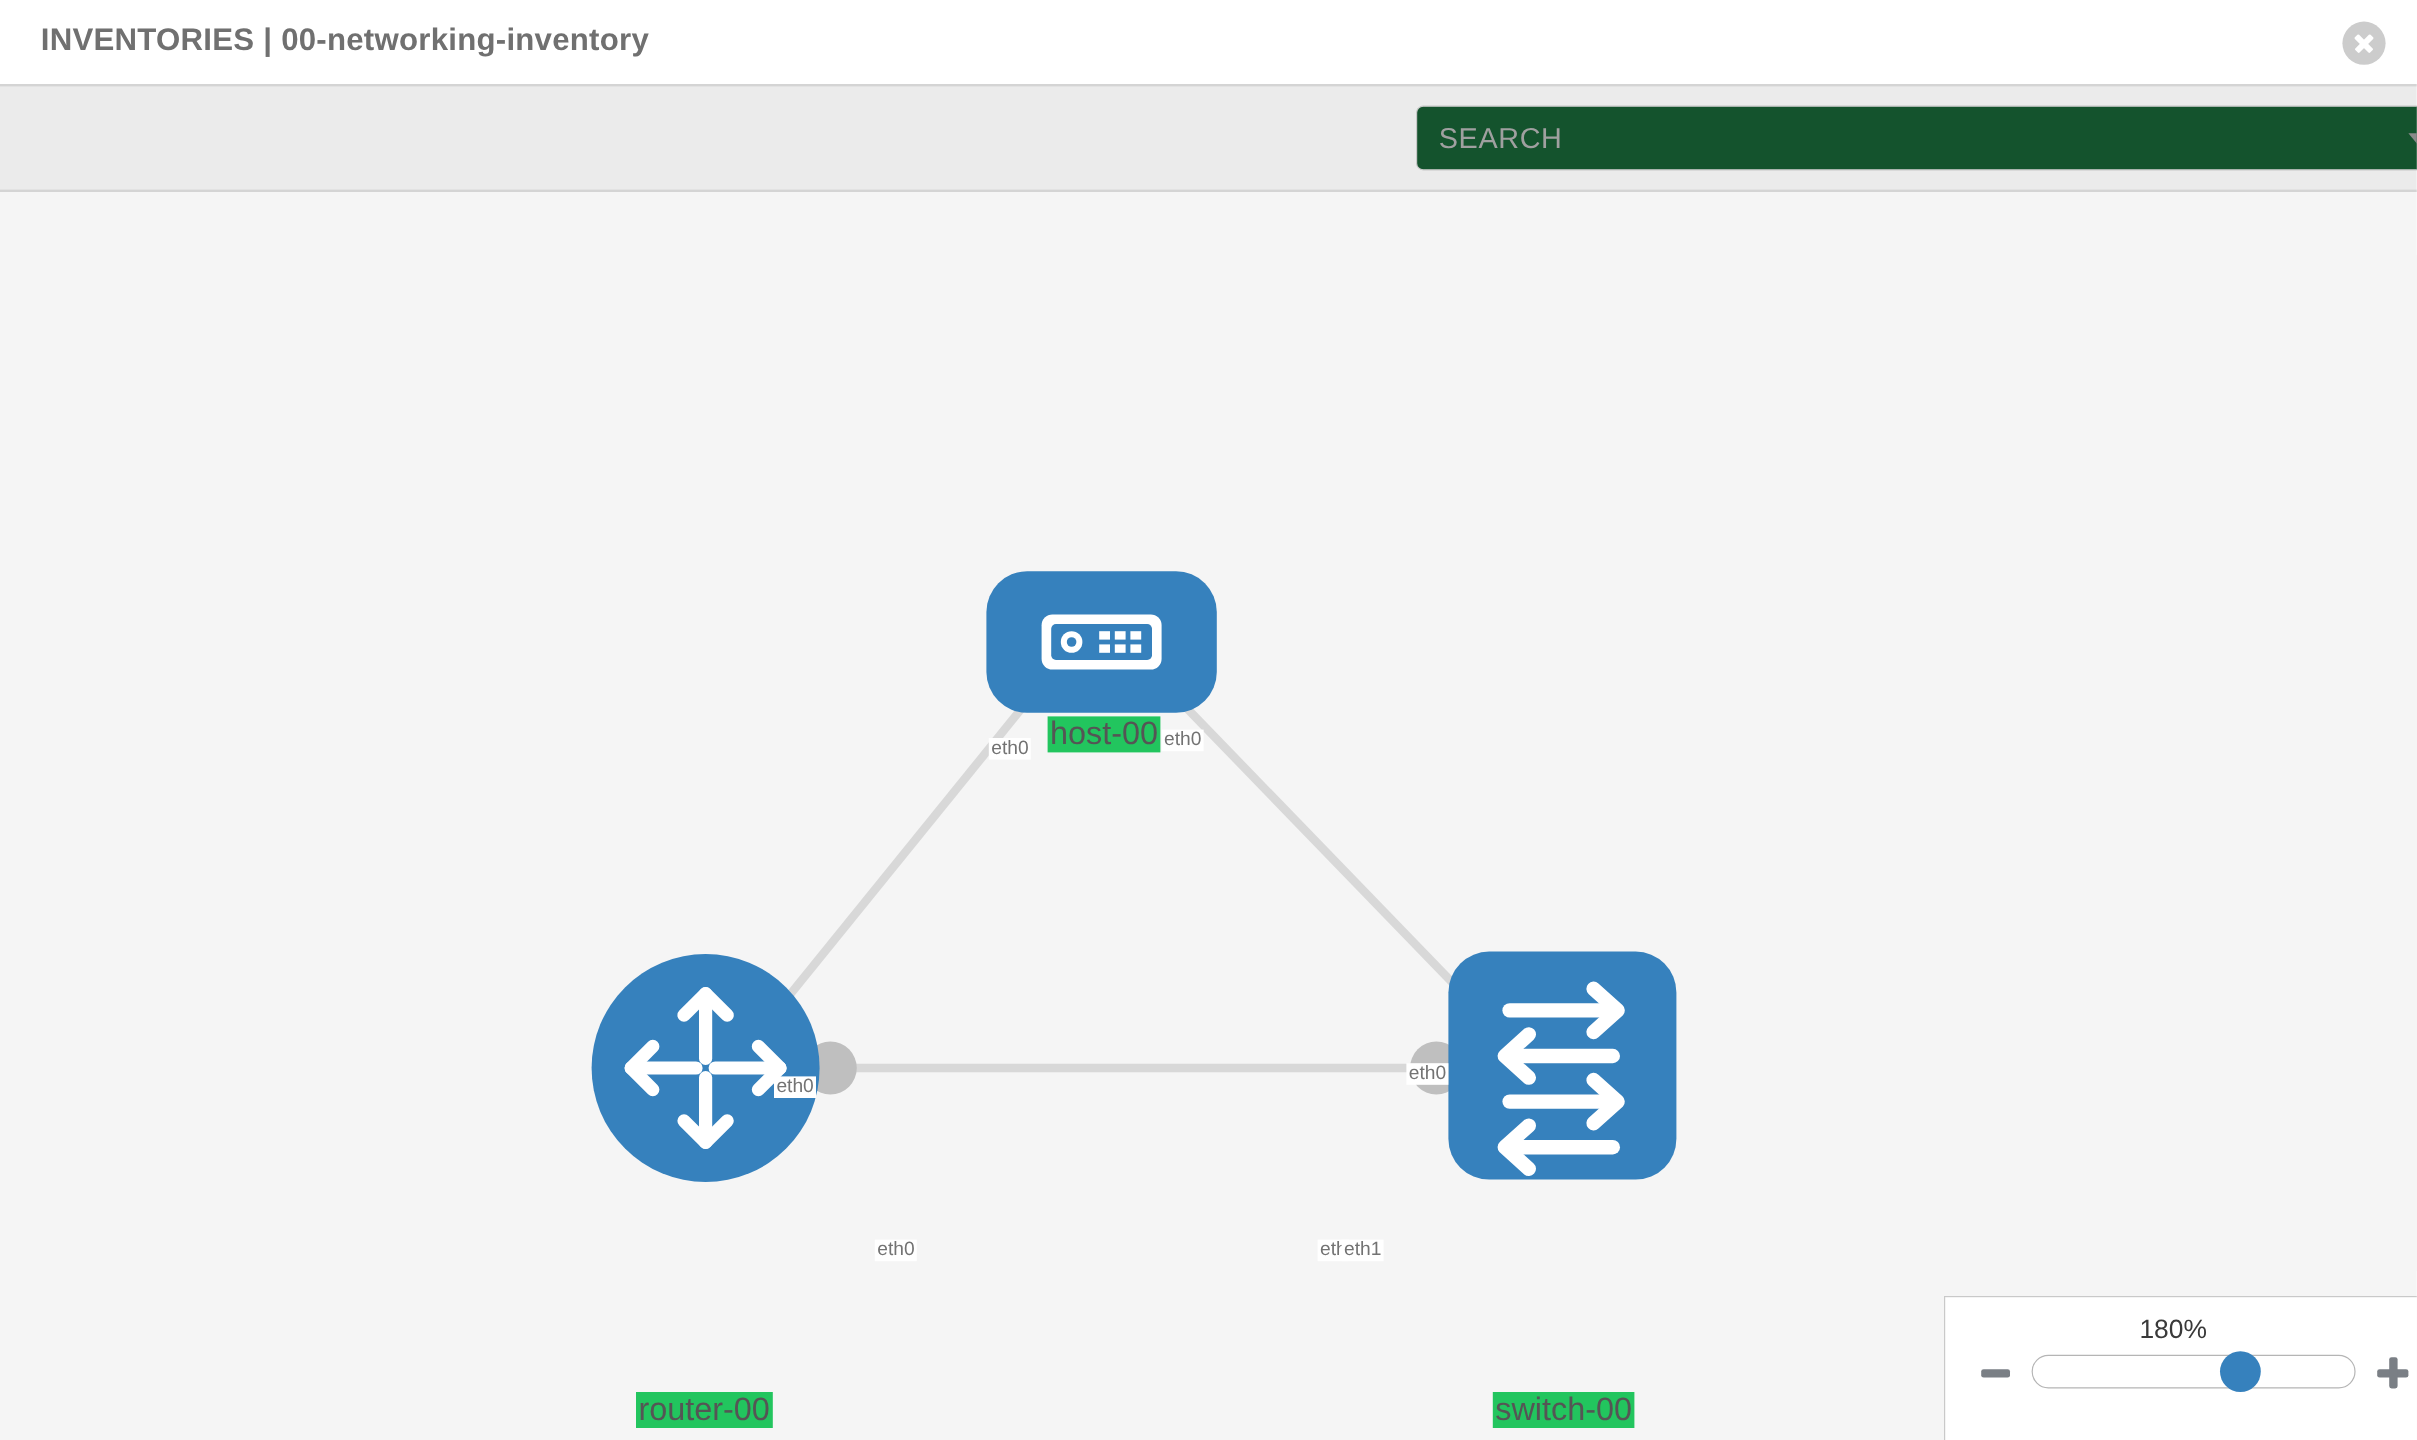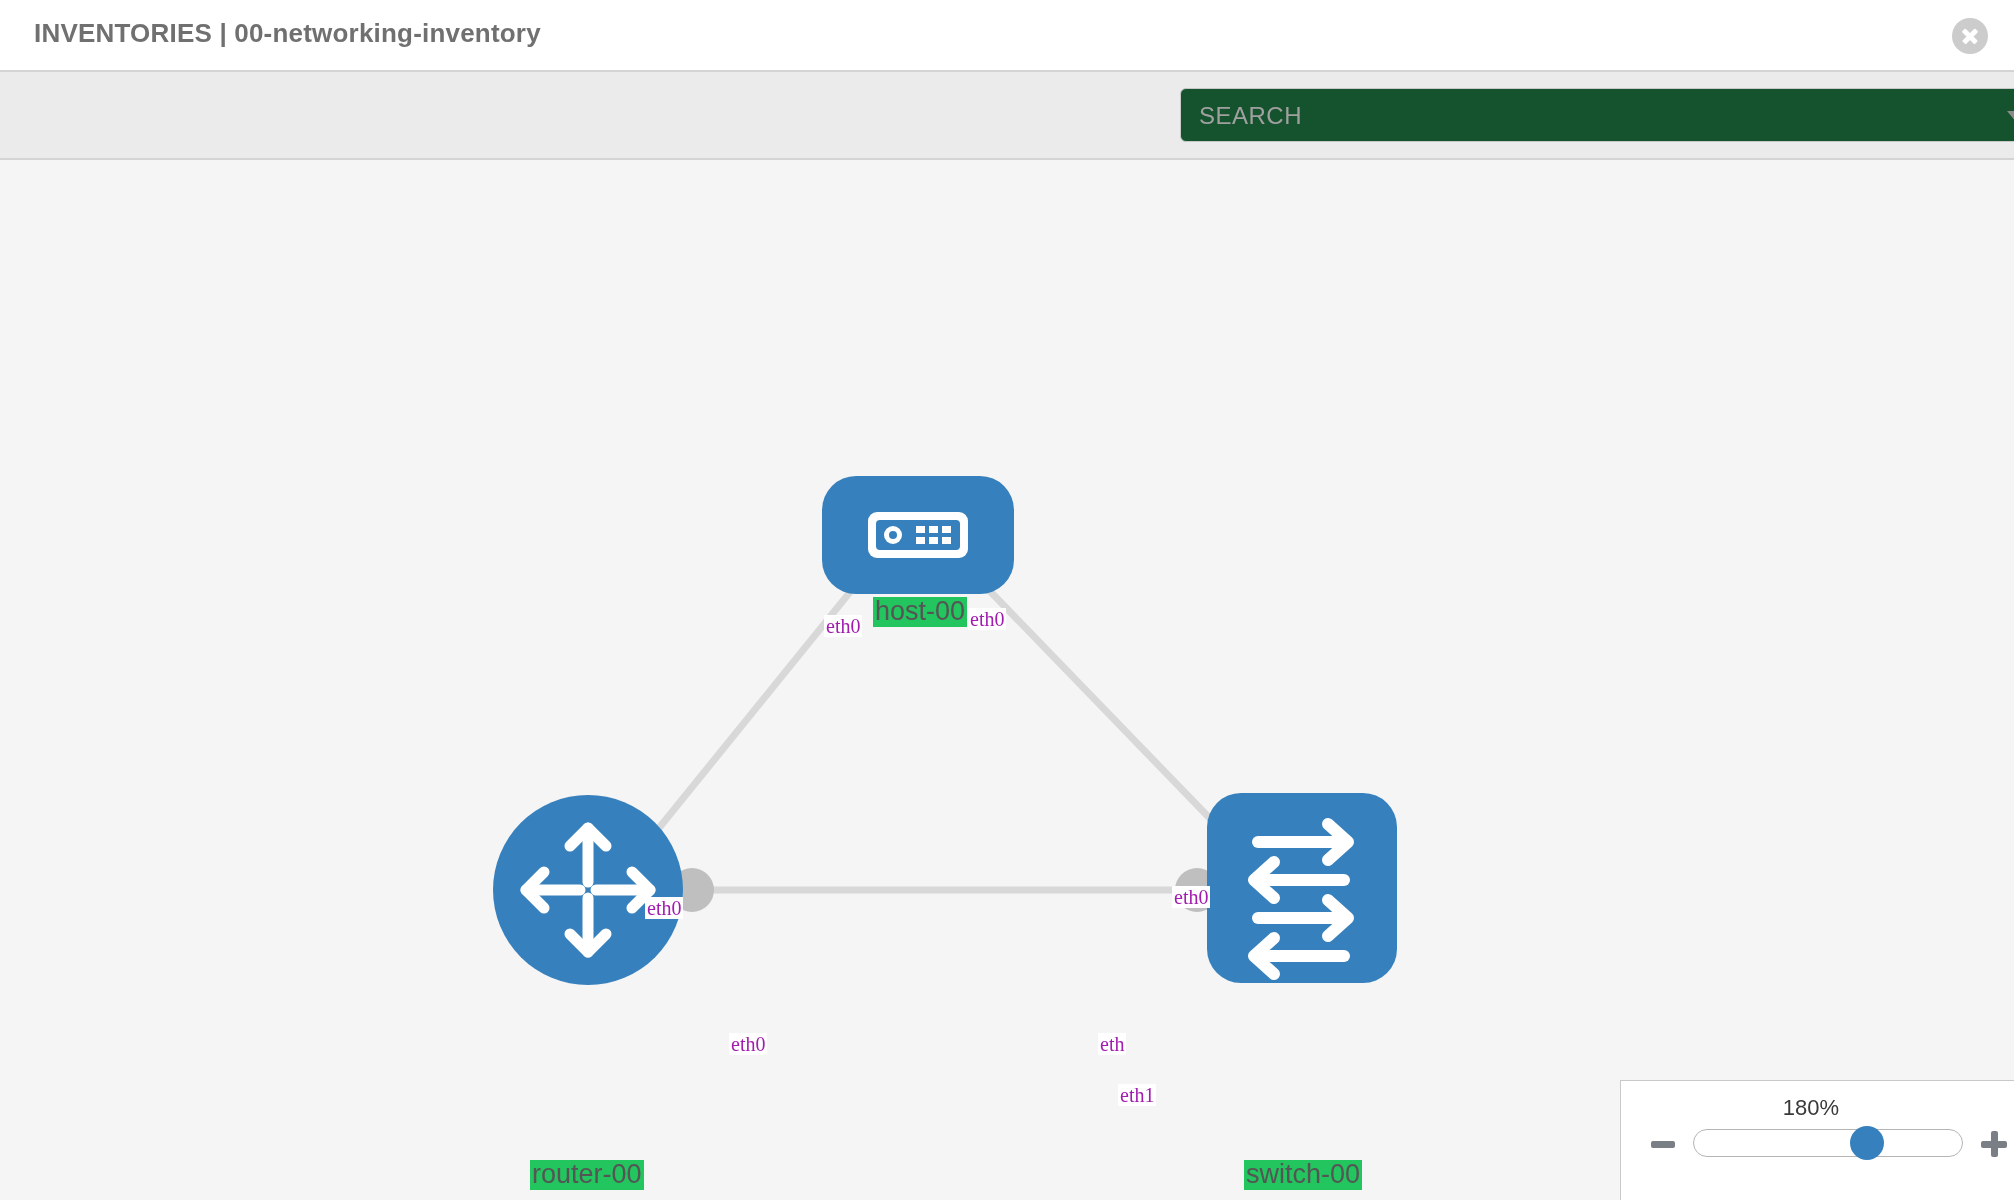--- a/index.html
+++ b/index.html
@@ -146,27 +146,26 @@
     position: absolute;
     font-size: 27px;
     color: #555555;
     background: #22c55e;
     white-space: nowrap;
     padding: 0 2px;
     line-height: 1.1;
   }
   .iface-label {
     position: absolute;
-    font-size: 20px;
-    color: #a21caf;
+    font-size: 16px;
+    color: #737373;
     background: #ffffff;
     white-space: nowrap;
     padding: 0 2px;
     line-height: 1.1;
-    font-family: Liberation Serif, serif;
   }
 
   
   #zoom-panel {
     position: absolute;
     left: 1620px;
     top: 1080px;
     width: 420px;
     height: 130px;
     background: #ffffff;
@@ -331,21 +330,21 @@
   <div class="node-label" style="left:873px; top:437px;">host-00</div>
   <div class="node-label" style="left:530px; top:1000px;">router-00</div>
   <div class="node-label" style="left:1244px; top:1000px;text-align:right;">switch-00</div>
 
   <div class="iface-label" style="left:824px; top:455px;">eth0</div>
   <div class="iface-label" style="left:968px; top:448px;">eth0</div>
   <div class="iface-label" style="left:645px; top:737px;">eth0</div>
   <div class="iface-label" style="left:1172px; top:726px;">eth0</div>
   <div class="iface-label" style="left:729px; top:873px;">eth0</div>
   <div class="iface-label" style="left:1098px; top:873px;">eth</div>
-  <div class="iface-label" style="left:1118px; top:924px;text-align:right;">eth1</div>
+  <div class="iface-label" style="left:1118px; top:873px;text-align:right;">eth1</div>
 </div>
 
 <div id="zoom-panel">
   <div id="zoom-level">180%</div>
   <div id="zoom-out-button"></div>
   <div id="zoom-slider">
     <div id="zoom-slider-handle"></div>
   </div>
   <div id="zoom-in-button">
     <span class="h"></span>

